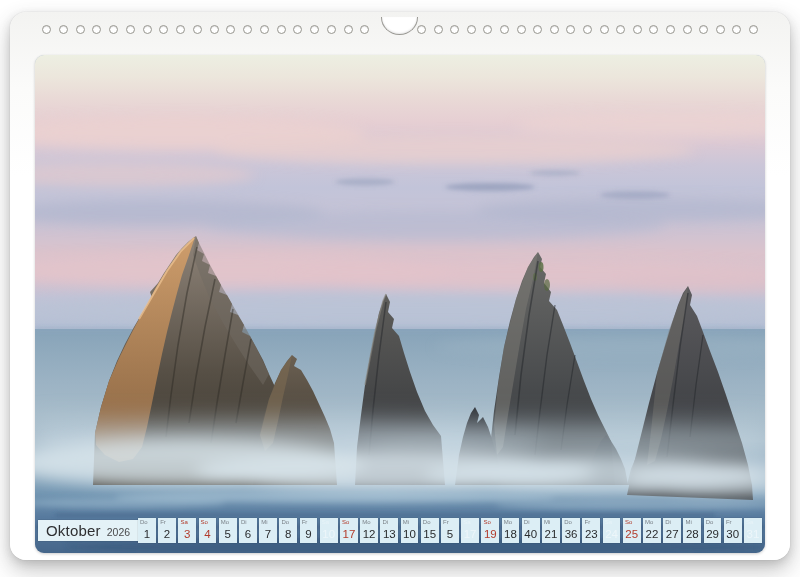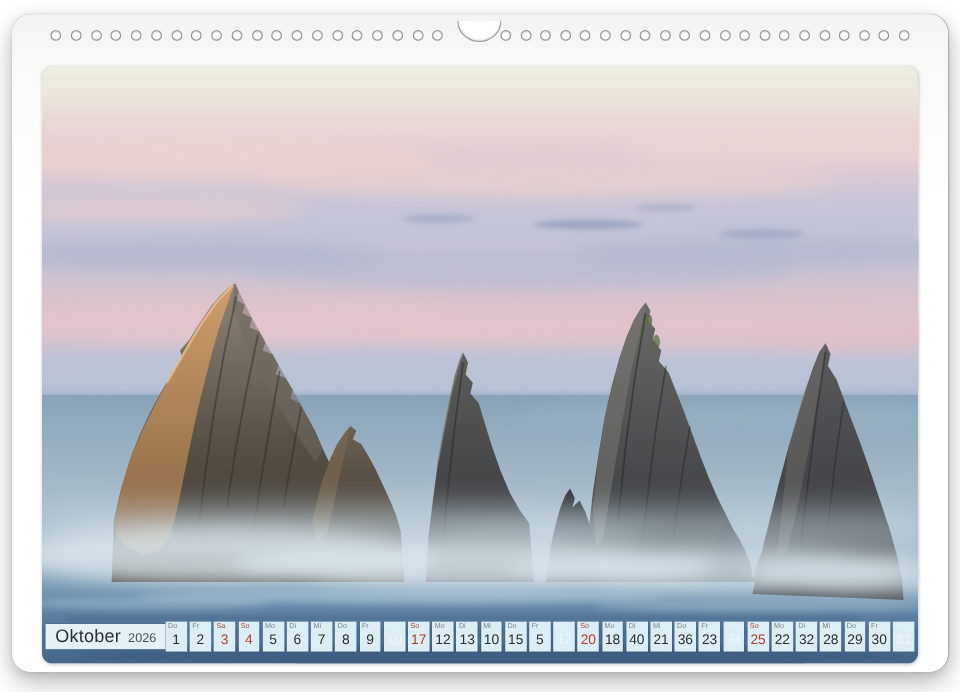--- a/index.html
+++ b/index.html
@@ -350,21 +350,21 @@
           <div class="cell">
             <span class="wd">Fr</span>
             <span class="num">5</span>
           </div>
           <div class="cell white">
             <span class="wd">Sa</span>
             <span class="num">17</span>
           </div>
           <div class="cell red">
             <span class="wd">So</span>
-            <span class="num">20</span>
+            <span class="num">19</span>
           </div>
           <div class="cell">
             <span class="wd">Mo</span>
             <span class="num">18</span>
           </div>
           <div class="cell">
             <span class="wd">Di</span>
             <span class="num">40</span>
           </div>
           <div class="cell">
@@ -386,21 +386,21 @@
           <div class="cell red">
             <span class="wd">So</span>
             <span class="num">25</span>
           </div>
           <div class="cell">
             <span class="wd">Mo</span>
             <span class="num">22</span>
           </div>
           <div class="cell">
             <span class="wd">Di</span>
-            <span class="num">32</span>
+            <span class="num">27</span>
           </div>
           <div class="cell">
             <span class="wd">Mi</span>
             <span class="num">28</span>
           </div>
           <div class="cell">
             <span class="wd">Do</span>
             <span class="num">29</span>
           </div>
           <div class="cell">

